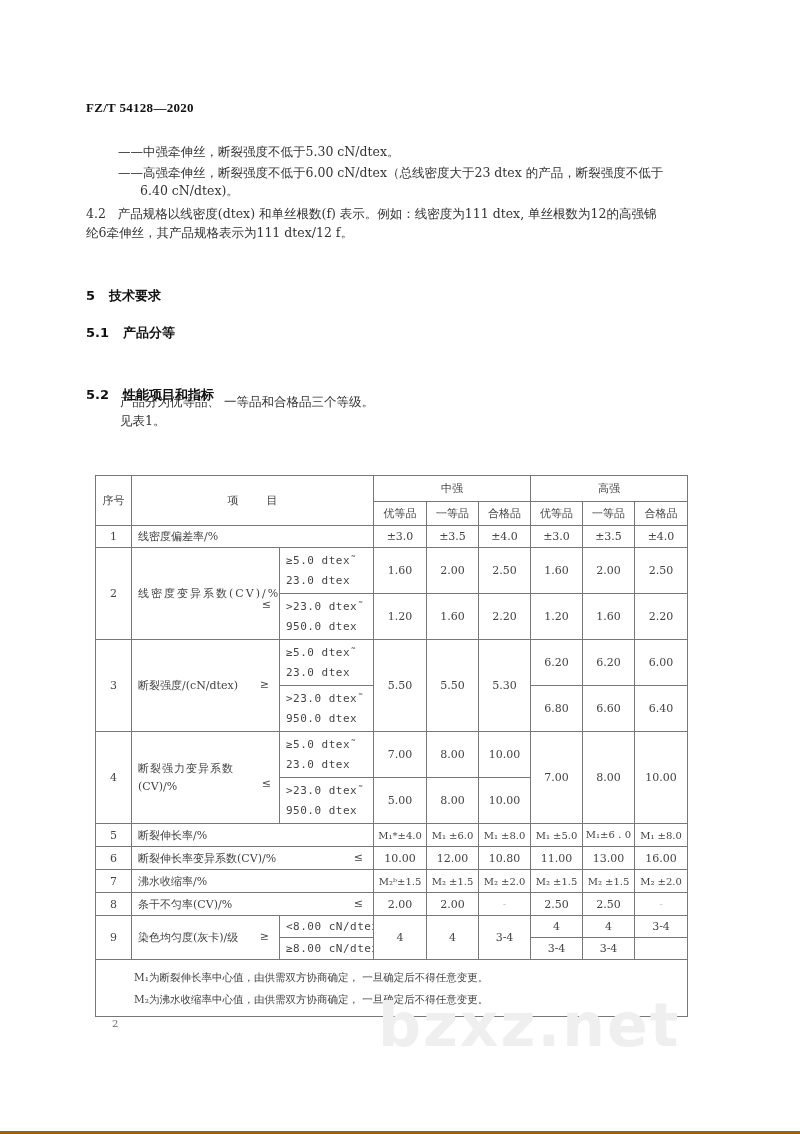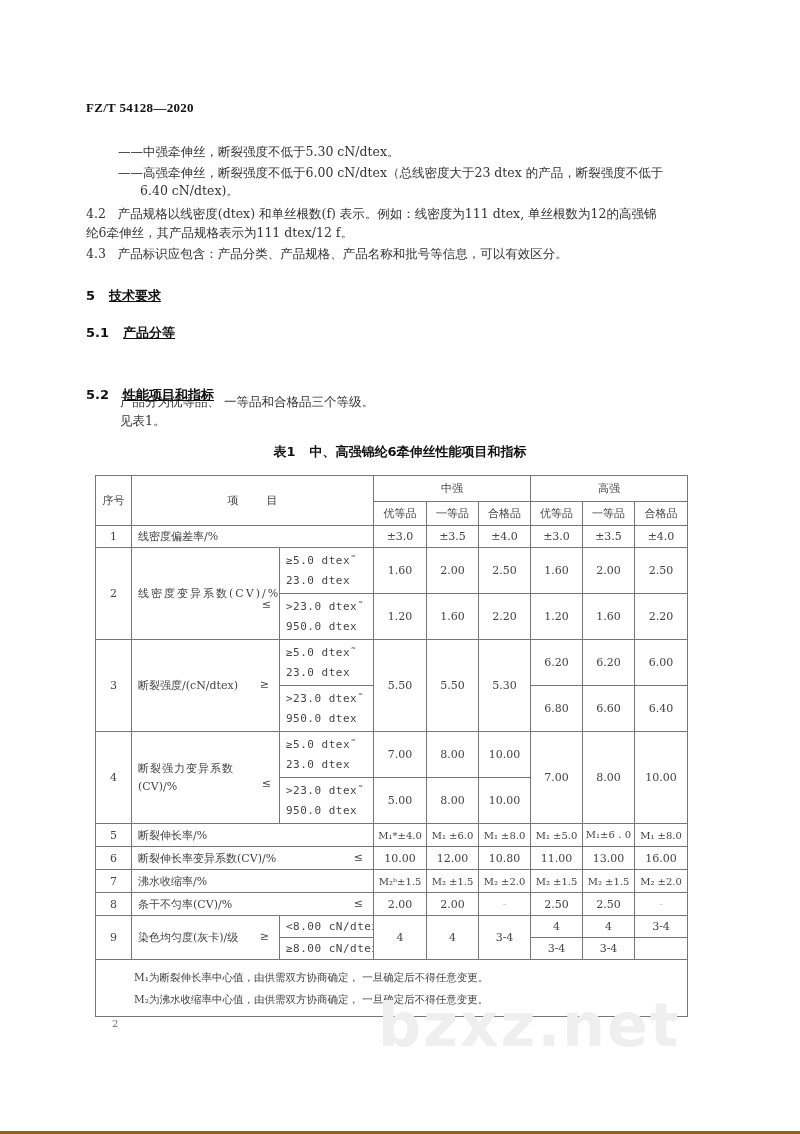--- a/index.html
+++ b/index.html
@@ -10,21 +10,21 @@
   .page {
     position: absolute; left: 0; top: 0; width: 797px; height: 1131px; background: #fff;
     border-right: 1px solid #ddd; border-bottom: 3px solid #a16207; padding-left: 20px;
   }
   .std-code {
     position: absolute; left: 86px; top: 100px; font-size: 13px; font-weight: bold;
     font-family: "Liberation Serif", "DejaVu Serif", serif; letter-spacing: 0.3px; color: #111;
   }
   .para { position: absolute; font-size: 12.5px; line-height: 18px; color: #333; }
   .heading { position: absolute; font-size: 13px; font-weight: bold; color: #111;
-    font-family: "DejaVu Sans", "Liberation Sans", sans-serif; text-decoration: underline; }
+    font-family: "DejaVu Sans", "Liberation Sans", sans-serif; }
   .heading .num { display: inline-block; margin-right: 14px; }
   .table-title { position: absolute; left: 0; width: 800px; top: 443px; text-align: center;
     font-size: 13px; font-weight: bold; color: #111; font-family: "DejaVu Sans", "Liberation Sans", sans-serif; }
   .table-title .num { margin-right: 14px; }
 
   table.spec {
     position: absolute; left: 95px; top: 475px; width: 592px; border-collapse: collapse;
     font-size: 11px; color: #444; table-layout: fixed;
   }
   table.spec td {
@@ -52,42 +52,35 @@
   <div class="para" style="left:118px; top:143px;">——中强牵伸丝，断裂强度不低于5.30 cN/dtex。</div>
   <div class="para" style="left:118px; top:164px;">——高强牵伸丝，断裂强度不低于6.00 cN/dtex（总线密度大于23 dtex 的产品，断裂强度不低于</div>
   <div class="para" style="left:140px; top:182px;">6.40   cN/dtex)。</div>
 
   <div class="para" style="left:86px; top:205px;">
     <span>4.2</span>&nbsp;&nbsp;
     <span>产品规格以线密度(dtex) 和单丝根数(f) 表示。例如：线密度为111 dtex, 单丝根数为12的高强锦</span>
   </div>
   <div class="para" style="left:86px; top:224px;">纶6牵伸丝，其产品规格表示为111 dtex/12  f。</div>
 
-  <div class="para" style="left:86px; top:245px;">
-    <span>4.3</span>&nbsp;&nbsp;
-    <span>产品标识应包含：产品分类、产品规格、产品名称和批号等信息，可以有效区分。</span>
-  </div>
 
   <div class="heading" style="left:86px; top:287px;">
     <span class="num">5</span><span>技术要求</span>
   </div>
 
   <div class="heading" style="left:86px; top:324px;">
     <span class="num">5.1</span><span>产品分等</span>
   </div>
   <div class="para" style="left:120px; top:353px;margin-top:40px;">产品分为优等品、  一等品和合格品三个等级。</div>
 
   <div class="heading" style="left:86px; top:386px;">
     <span class="num">5.2</span><span>性能项目和指标</span>
   </div>
   <div class="para" style="left:120px; top:412px;text-align:center;">见表1。</div>
 
-  <div class="table-title">
-    <span class="num">表1</span><span>中、高强锦纶6牵伸丝性能项目和指标</span>
-  </div>
 
   <table class="spec">
     <colgroup>
       <col style="width:36px">
         <col style="width:148px">
         <col style="width:94px">
       <col style="width:53px">
         <col style="width:52px">
         <col style="width:52px">
       <col style="width:52px">

